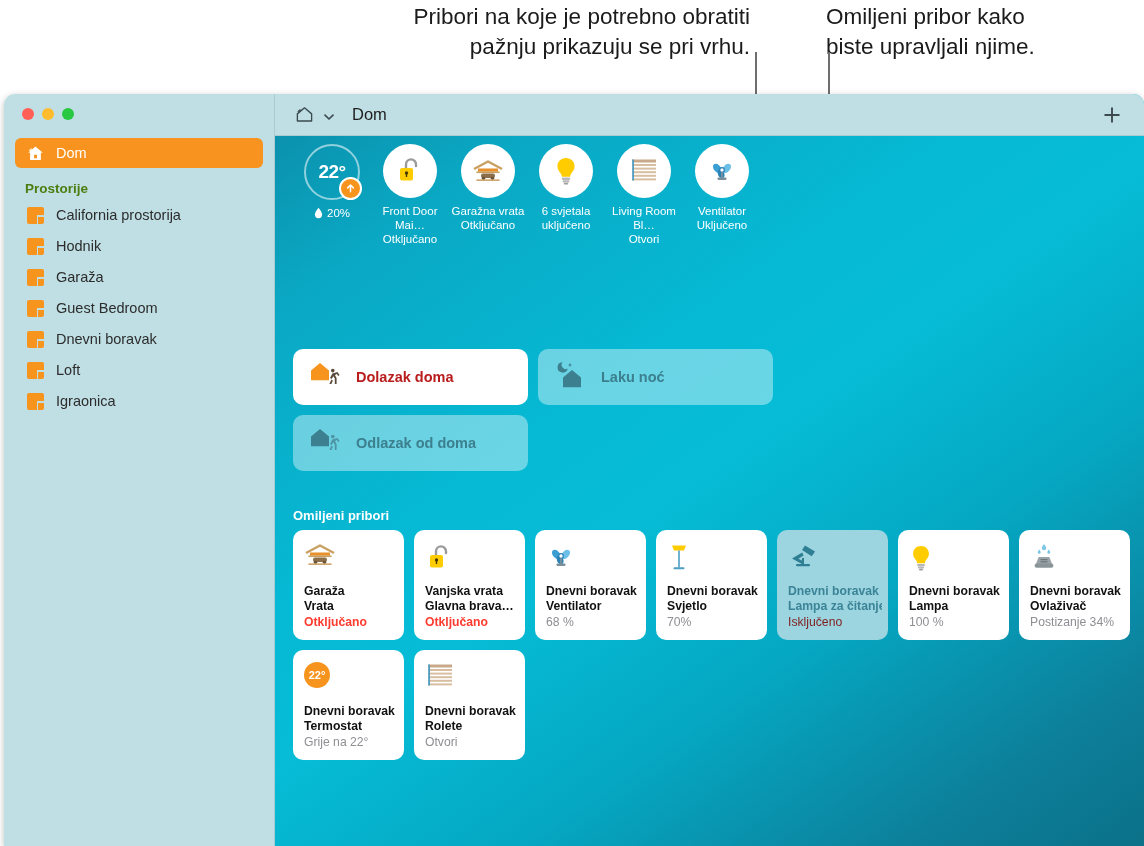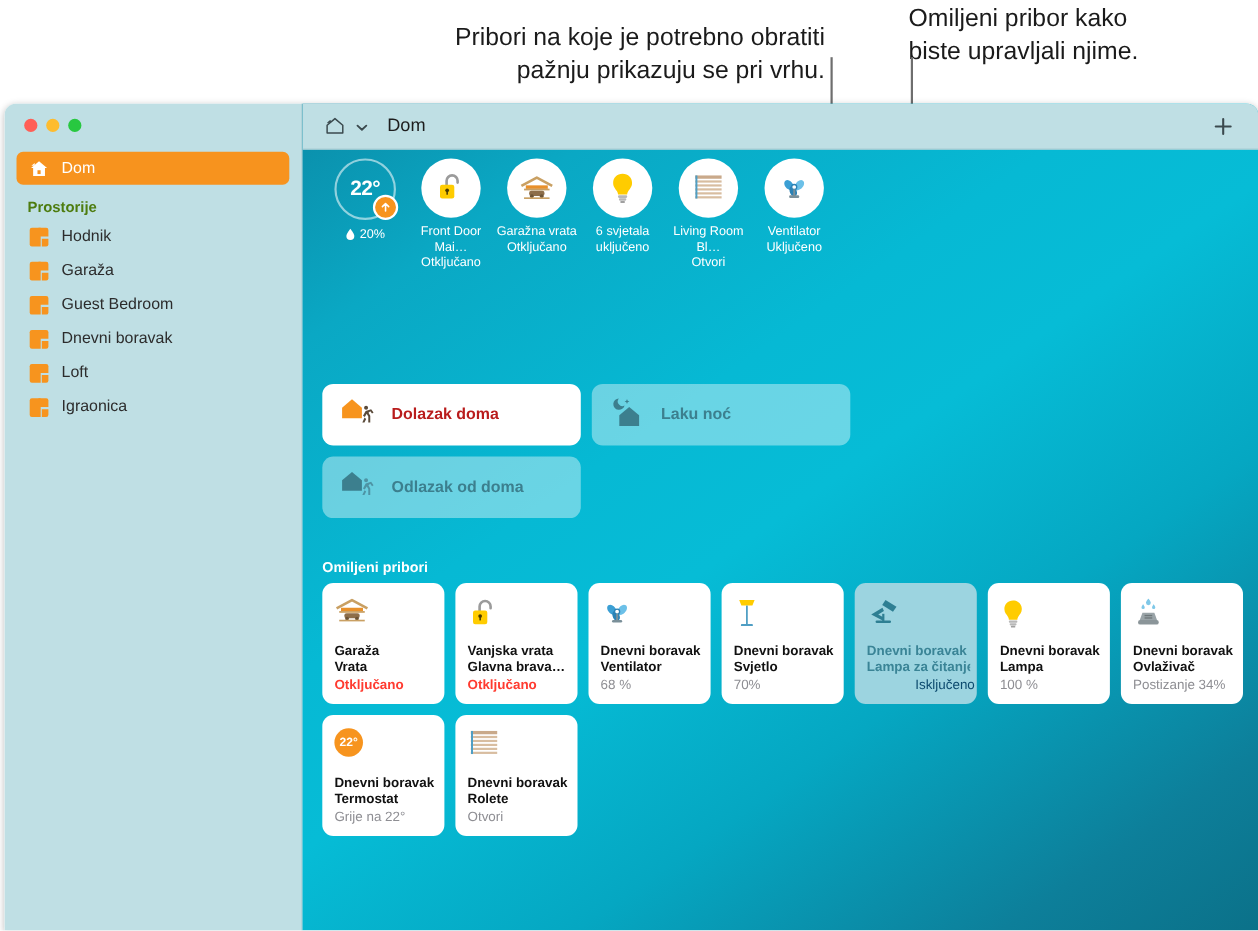--- a/index.html
+++ b/index.html
@@ -13,21 +13,21 @@
 
   
   .callout-text {
     position: absolute;
     color: #1b1b1b;
     font-size: 22.5px;
     line-height: 30px;
     text-align: right;
     white-space: pre-line;
   }
-  #callout-1 { left: 286px; top: 19px; width: 464px; }
+  #callout-1 { left: 286px; top: 2px; width: 464px; }
   #callout-2 { left: 826px; top: 2px; width: 300px; text-align: left; }
   .callout-line { position: absolute; background: #6e6e6e; }
 
   
   #window {
     position: absolute;
     left: 4px; top: 94px;
     width: 1140px; height: 752px;
     border-radius: 11px 11px 0 0;
     overflow: hidden;
@@ -166,21 +166,21 @@
   .acc-ico { height: 34px; display: flex; align-items: flex-start; }
   .acc-text { position: absolute; left: 11px; bottom: 10px; right: 6px; }
   .acc-l1, .acc-l2 {
     font-size: 12.2px; font-weight: 700; color: #111; line-height: 15px;
     white-space: nowrap; overflow: hidden;
   }
   .acc-st { font-size: 12.2px; line-height: 16px; color: #8e8e93; white-space: nowrap; }
   .acc-st.alert { color: #ff3b30; font-weight: 700; }
   .acc-card.selected .acc-l1,
   .acc-card.selected .acc-l2 { color: #3a8496; }
-  .acc-card.selected .acc-st { color: #0c4a6e; margin-left: 44px; }
+  .acc-card.selected .acc-st { color: #7f1d1d; }
 
   .thermo-badge {
     width: 26px; height: 26px; border-radius: 50%;
     background: #f7941e; color: #fff;
     font-size: 11px; font-weight: 700;
     display: flex; align-items: center; justify-content: center;
   }
 </style>
 </head>
 <body>
@@ -214,20 +214,30 @@
               <rect x="10.2" y="13.6" width="3.6" height="4.4" fill="#f7931e"></rect>
               <path d="M3.2 8.4 L7 5.2 L7 8.4 Z" fill="#ffffff"></path>
             </svg>
           </span>
           <span class="side-label">Dom</span>
         </div>
 
 
         <div class="side-section">Prostorije</div>
 
+        <div class="side-row">
+          <span class="side-ico">
+            <span class="room-ico">
+                <i class="a"></i>
+                <i class="b"></i>
+                <i class="c"></i>
+              </span>
+          </span>
+          <span class="side-label">California prostorija</span>
+        </div>
         <div class="side-row">
           <span class="side-ico">
             <span class="room-ico">
                 <i class="a"></i>
                 <i class="b"></i>
                 <i class="c"></i>
               </span>
           </span>
           <span class="side-label">Hodnik</span>
         </div>

